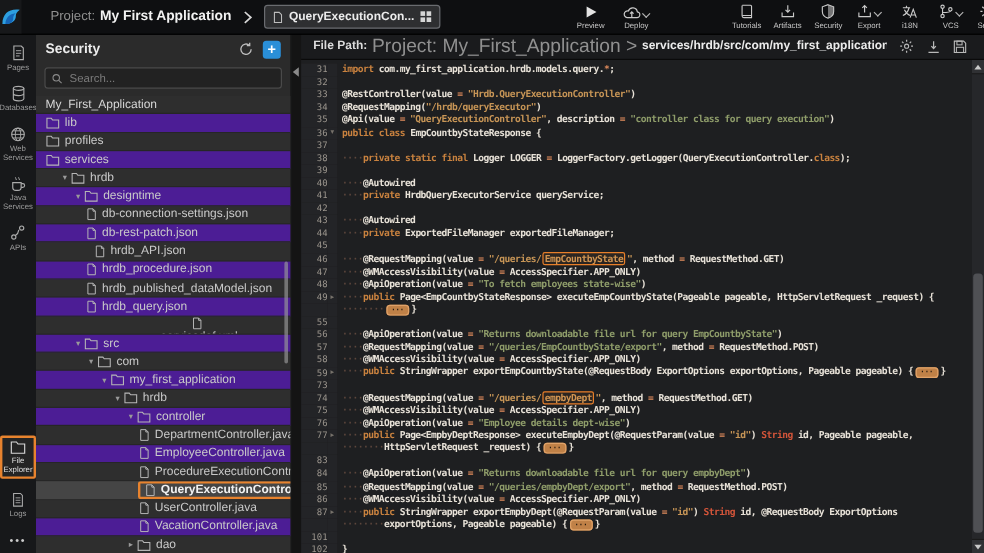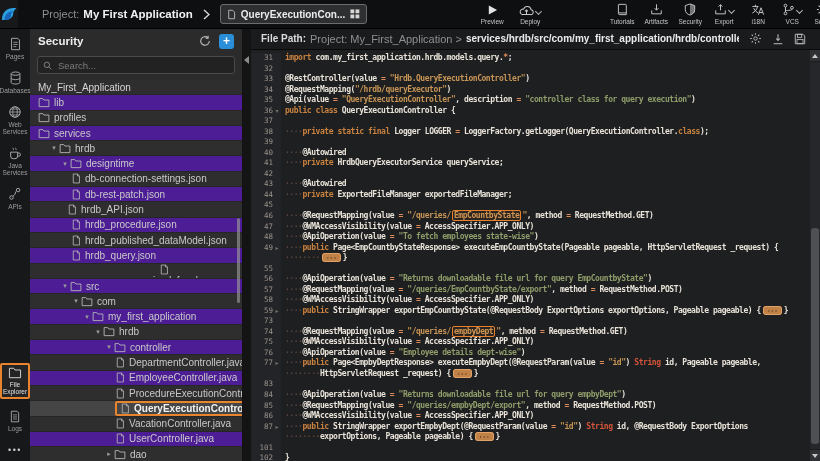--- a/index.html
+++ b/index.html
@@ -60,21 +60,21 @@
   
   #resizer{position:absolute;left:243px;top:28px;width:8px;height:433px;background:#141414;}
   #collapse-arrow{position:absolute;left:1px;top:28px;width:0;height:0;
                   border-top:4px solid transparent;border-bottom:4px solid transparent;
                   border-right:5px solid #8a8a8a;}
   
   #filebar{position:absolute;left:251px;top:28px;width:569px;height:22px;background:#1a1b1d;
            display:flex;align-items:center;box-sizing:border-box;padding:0 10px;gap:4px;
            border-bottom:1px solid #0a0a0a;}
   #fb-label{color:#dcdcdc;font-size:10px;font-weight:bold;white-space:nowrap;}
-  #fb-project{color:#909090;font-size:11px;white-space:nowrap;}
+  #fb-project{color:#909090;font-size:16px;white-space:nowrap;}
   #fb-path{color:#ececec;font-size:10px;font-weight:bold;white-space:nowrap;overflow:hidden;flex:1;}
   #fb-icons{display:flex;align-items:center;gap:10px;margin-left:6px;padding-right:4px;}
   
   #editor{position:absolute;left:251px;top:50px;width:559px;height:411px;background:#1e1f21;
           overflow:hidden;padding-top:3px;box-sizing:border-box;}
   .code-row{height:10.54px;display:flex;align-items:center;}
   .gut{width:22px;flex:none;text-align:right;color:#9a948c;font-family:"DejaVu Sans Mono",monospace;
        font-size:7.5px;background:#232427;height:100%;line-height:10.54px;}
   .garr{width:8px;flex:none;color:#77726b;font-size:6px;background:#232427;height:100%;
         line-height:10.54px;text-align:center;}
@@ -359,21 +359,21 @@
       </div>
       <div class="tree-row" style="padding-left: 41px;">
         <span class="ticon">
           <svg width="10" height="11" viewBox="0 0 14 16">
             <path d="M3 1.5 h6.2 l2.8 2.8 v10.2 h-9z" fill="none" stroke="#b6b6b6" stroke-width="1.2"></path>
             <path d="M9.2 1.5 v2.8 h2.8" fill="none" stroke="#b6b6b6" stroke-width="1.2"></path>
           </svg>
         </span>
         <span class="tlab">db-rest-patch.json</span>
       </div>
-      <div class="tree-row" style="padding-left: 37px;">
+      <div class="tree-row" style="padding-left: 48px;">
         <span class="ticon">
           <svg width="10" height="11" viewBox="0 0 14 16">
             <path d="M3 1.5 h6.2 l2.8 2.8 v10.2 h-9z" fill="none" stroke="#b6b6b6" stroke-width="1.2"></path>
             <path d="M9.2 1.5 v2.8 h2.8" fill="none" stroke="#b6b6b6" stroke-width="1.2"></path>
           </svg>
         </span>
         <span class="tlab">hrdb_API.json</span>
       </div>
       <div class="tree-row" style="padding-left: 41px;">
         <span class="ticon">
@@ -494,30 +494,30 @@
           <span class="tlab">QueryExecutionController.java</span>
         </span>
       </div>
       <div class="tree-row" style="padding-left: 85px;">
         <span class="ticon">
           <svg width="10" height="11" viewBox="0 0 14 16">
             <path d="M3 1.5 h6.2 l2.8 2.8 v10.2 h-9z" fill="none" stroke="#b6b6b6" stroke-width="1.2"></path>
             <path d="M9.2 1.5 v2.8 h2.8" fill="none" stroke="#b6b6b6" stroke-width="1.2"></path>
           </svg>
         </span>
+        <span class="tlab">UserController.java</span>
+      </div>
+      <div class="tree-row" style="padding-left: 85px;">
+        <span class="ticon">
+          <svg width="10" height="11" viewBox="0 0 14 16">
+            <path d="M3 1.5 h6.2 l2.8 2.8 v10.2 h-9z" fill="none" stroke="#b6b6b6" stroke-width="1.2"></path>
+            <path d="M9.2 1.5 v2.8 h2.8" fill="none" stroke="#b6b6b6" stroke-width="1.2"></path>
+          </svg>
+        </span>
         <span class="tlab">VacationController.java</span>
-      </div>
-      <div class="tree-row" style="padding-left: 85px;">
-        <span class="ticon">
-          <svg width="10" height="11" viewBox="0 0 14 16">
-            <path d="M3 1.5 h6.2 l2.8 2.8 v10.2 h-9z" fill="none" stroke="#b6b6b6" stroke-width="1.2"></path>
-            <path d="M9.2 1.5 v2.8 h2.8" fill="none" stroke="#b6b6b6" stroke-width="1.2"></path>
-          </svg>
-        </span>
-        <span class="tlab">UserController.java</span>
       </div>
       <div class="tree-row" style="padding-left: 74px;">
         <span class="exp">▸</span>
         <span class="ticon">
           <svg width="12" height="11" viewBox="0 0 16 14">
             <path d="M1.5 12.5 V1.8 h4.8 l1.5 1.9 h6.7 v8.8 z" fill="none" stroke="#b6b6b6" stroke-width="1.2"></path>
           </svg>
         </span>
         <span class="tlab">dao</span>
       </div>
@@ -575,21 +575,21 @@
         <span class="code-text"><span class="tk-pl">@RequestMapping(</span><span class="tk-st2">"/hrdb/queryExecutor"</span><span class="tk-pl">)</span></span>
       </div>
       <div class="code-row">
         <div class="gut">35</div>
         <div class="garr"></div>
         <span class="code-text"><span class="tk-pl">@Api(value </span><span class="tk-op">= </span><span class="tk-st2">"QueryExecutionController"</span><span class="tk-pl">, description </span><span class="tk-op">= </span><span class="tk-str">"controller class for query execution"</span><span class="tk-pl">)</span></span>
       </div>
       <div class="code-row">
         <div class="gut">36</div>
         <div class="garr">▾</div>
-        <span class="code-text"><span class="tk-kw">public</span><span class="tk-pl"> </span><span class="tk-kw">class</span><span class="tk-pl"> QueryExecutionController {</span></span>
+        <span class="code-text"><span class="tk-kw">public</span><span class="tk-pl"> </span><span class="tk-kw">class</span><span class="tk-pl"> EmpCountbyStateResponse {</span></span>
       </div>
       <div class="code-row">
         <div class="gut">37</div>
         <div class="garr"></div>
         <span class="code-text"></span>
       </div>
       <div class="code-row">
         <div class="gut">38</div>
         <div class="garr"></div>
         <span class="code-text"><span class="tk-ws">····</span><span class="tk-kw">private</span><span class="tk-pl"> </span><span class="tk-kw">static</span><span class="tk-pl"> </span><span class="tk-kw">final</span><span class="tk-pl"> Logger LOGGER </span><span class="tk-op">= </span><span class="tk-pl">LoggerFactory.getLogger(QueryExecutionController.</span><span class="tk-kw">class</span><span class="tk-pl">);</span></span>

